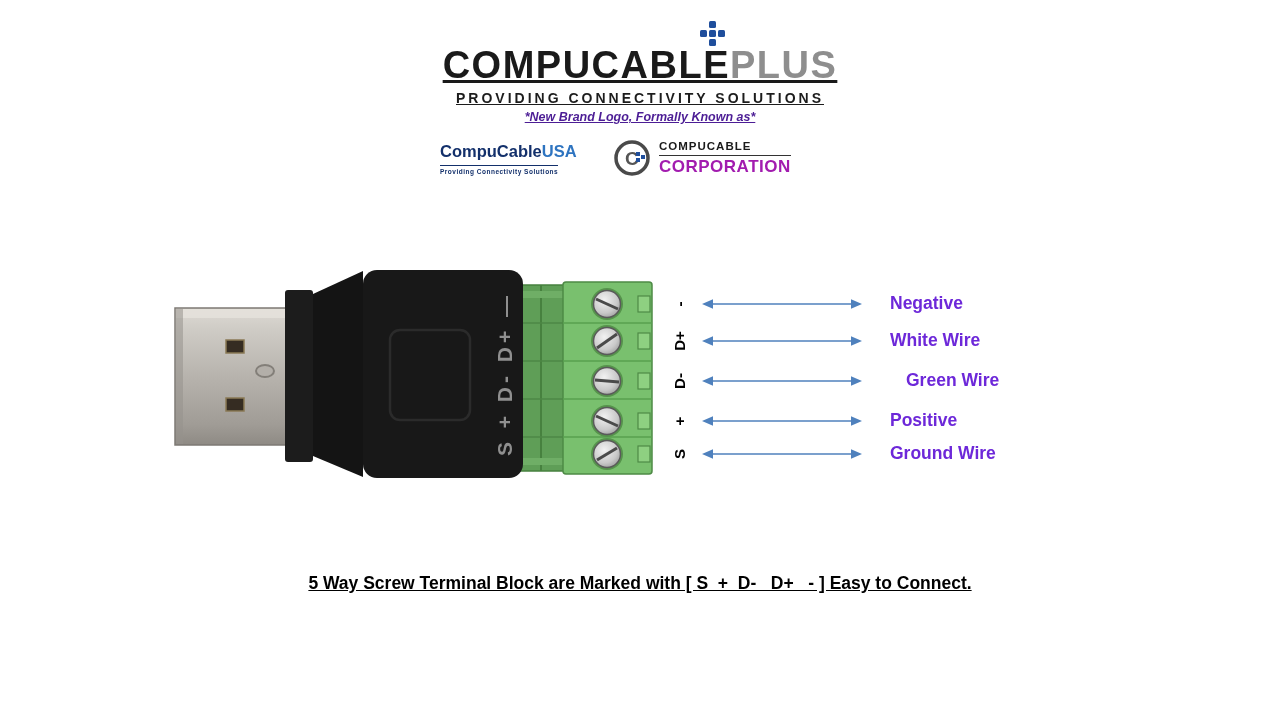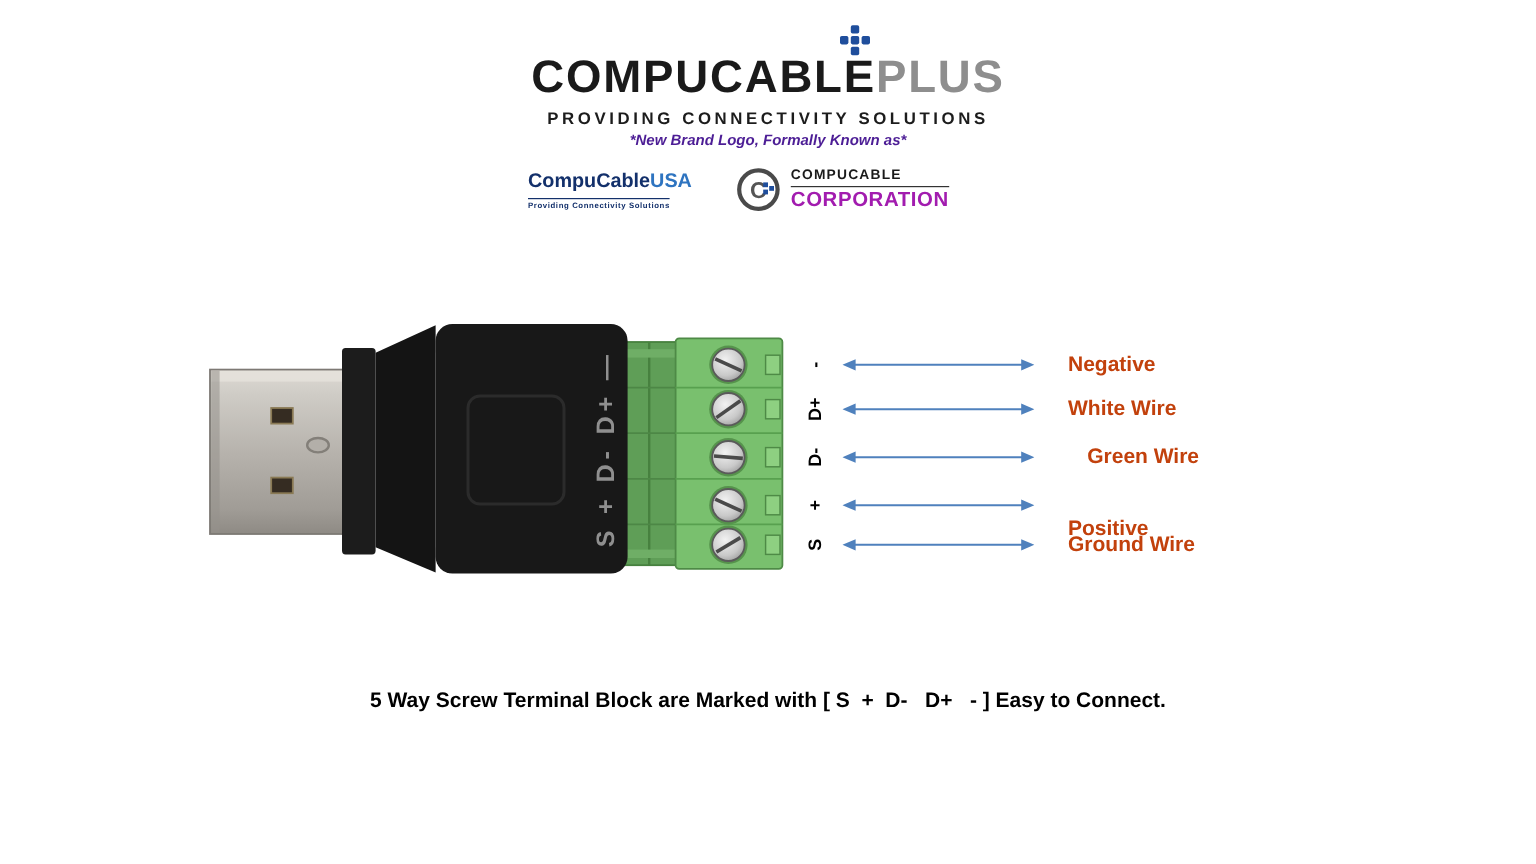--- a/index.html
+++ b/index.html
@@ -2,21 +2,21 @@
 <html><head>
 <meta charset="utf-8">
 <style>
   html,body{margin:0;padding:0;}
   body{
     width:1280px;height:720px;position:relative;background:#ffffff;
     font-family:"Liberation Sans", sans-serif;overflow:hidden;
     --brand-blue:#1f4e9c;--arrow-color:#4f81bd;
   }
   .abs{position:absolute;}
-  .center-line{left:0;width:1280px;text-align:center;}
+  .center-line{left:0;width:1280px;text-align:center;text-decoration:underline;}
 
   
   .logo-main{top:44px;font-size:38px;font-weight:800;letter-spacing:1.5px;color:#1a1a1a;}
   .logo-main .plus{color:#8e8e8e;}
   .tagline{top:90px;font-size:14px;font-weight:600;letter-spacing:3px;color:#1c1c1c;}
   .subtext{top:110px;font-size:12.5px;font-style:italic;font-weight:700;color:#4c1d95;}
 
   .usa-logo{left:440px;top:142px;width:150px;text-align:left;line-height:1.1;}
   .usa-logo .l1{font-size:16.5px;font-weight:800;color:#13306b;}
   .usa-logo .l1 .usa{color:#2e74c0;}
@@ -26,21 +26,21 @@
   .corp-logo{left:612px;top:138px;display:flex;align-items:center;gap:7px;}
   .corp-text{line-height:1;}
   .corp-text .l1{font-size:11.5px;font-weight:800;letter-spacing:1px;color:#1a1a1a;
     border-bottom:1.5px solid #333;padding-bottom:2px;}
   .corp-text .l2{font-size:17px;font-weight:800;letter-spacing:.5px;color:#a21caf;margin-top:2px;}
 
   
   .pin-mark{width:28px;height:24px;line-height:24px;text-align:center;
     font-size:15px;font-weight:700;color:#000;transform:rotate(-90deg);}
   .arrow{color:var(--arrow-color);display:block;}
-  .wire-label{font-size:17.5px;font-weight:700;color:#c2410c;}
+  .wire-label{font-size:17.5px;font-weight:700;color:#6d28d9;}
 
   .caption{top:573px;font-size:17.5px;font-weight:700;color:#000;}
 </style>
 </head>
 <body style="--arrow-color: #4f81bd; --brand-blue: #1f4e9c;">
 
 <svg class="abs" style="left:697px;top:20px;" width="32" height="38" viewBox="0 0 32 38">
   <g fill="var(--brand-blue)">
     <rect x="12" y="1" width="7" height="7" rx="1.5"></rect>
     <rect x="3" y="10" width="7" height="7" rx="1.5"></rect>
@@ -184,21 +184,21 @@
   <polygon points="160,7 149,2.3 149,11.7" fill="currentColor"></polygon>
 </svg>
 <div class="abs wire-label" style="left:906px;top:370px;">Green Wire</div>
 
 <div class="abs pin-mark" style="left:666px;top:409px;">+</div>
 <svg class="abs arrow" style="left:702px;top:414px;" width="160" height="14" viewBox="0 0 160 14">
   <line x1="9" y1="7" x2="151" y2="7" stroke="currentColor" stroke-width="1.6"></line>
   <polygon points="0,7 11,2.3 11,11.7" fill="currentColor"></polygon>
   <polygon points="160,7 149,2.3 149,11.7" fill="currentColor"></polygon>
 </svg>
-<div class="abs wire-label" style="left:890px;top:410px;margin-top:20px;">Positive</div>
+<div class="abs wire-label" style="left:890px;top:410px;">Positive</div>
 
 <div class="abs pin-mark" style="left:666px;top:442px;">S</div>
 <svg class="abs arrow" style="left:702px;top:447px;" width="160" height="14" viewBox="0 0 160 14">
   <line x1="9" y1="7" x2="151" y2="7" stroke="currentColor" stroke-width="1.6"></line>
   <polygon points="0,7 11,2.3 11,11.7" fill="currentColor"></polygon>
   <polygon points="160,7 149,2.3 149,11.7" fill="currentColor"></polygon>
 </svg>
 <div class="abs wire-label" style="left:890px;top:443px;">Ground Wire</div>
 
 <div class="abs center-line caption">5 Way Screw Terminal Block are Marked with [ S&nbsp; +&nbsp; D-&nbsp;&nbsp; D+&nbsp;&nbsp; - ] Easy to Connect.</div>

